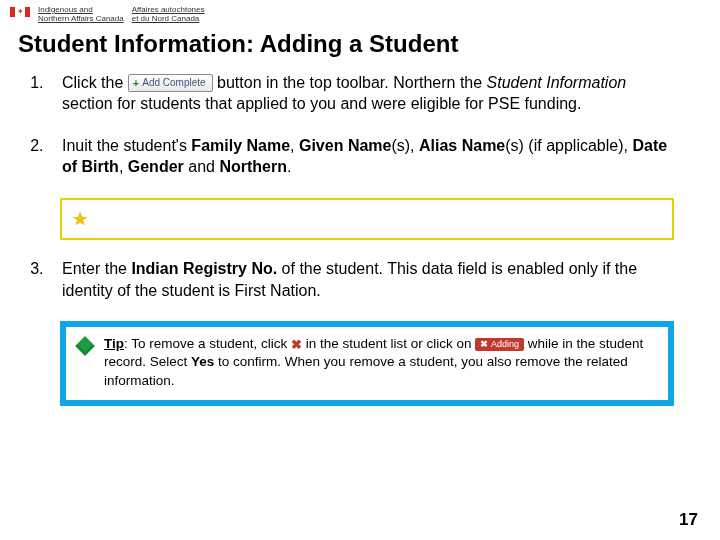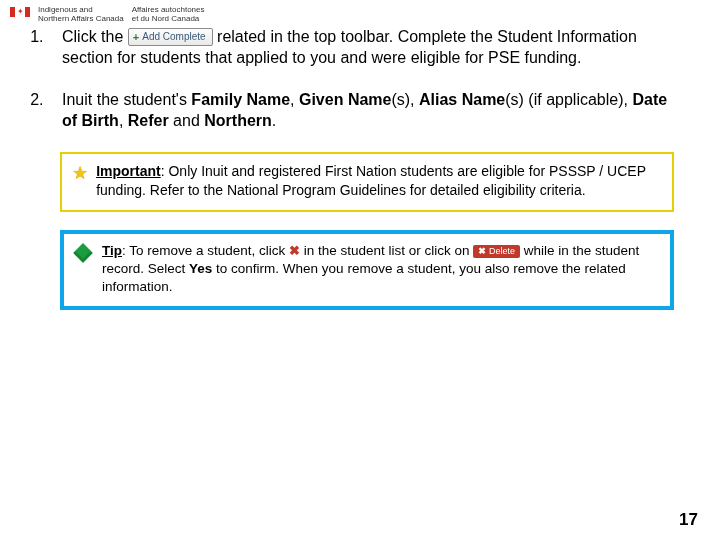--- a/index.html
+++ b/index.html
@@ -45,21 +45,21 @@
   }
   .flag::before { left: 0; }
   .flag::after { right: 0; }
   .flag .leaf {
     position: absolute;
     left: 7px; top: 1px;
     color: #d52b1e;
     font-size: 8px;
     line-height: 8px;
   }
-  .gov-col { white-space: pre-line; }
+  .gov-col { white-space: pre-line; text-decoration: underline; }
   h1.title {
     font-size: 24px;
     font-weight: bold;
     margin: 4px 0 14px 18px;
     color: #000;
   }
   ol.steps {
     margin: 0 40px 0 28px;
     padding: 0 0 0 20px;
     font-size: 16px;
@@ -117,21 +117,21 @@
     line-height: 1.35;
     display: flex;
     align-items: flex-start;
     gap: 8px;
   }
   .callout.important {
     border: 2px solid #e6d100;
     background: #fff;
   }
   .callout.tip {
-    border: 4px solid #0ea5e9;
+    border: 6px solid #0ea5e9;
     background: #fff;
     font-size: 13.5px;
   }
   .star-icon {
     color: #f1c40f;
     font-size: 18px;
     line-height: 18px;
     flex: 0 0 auto;
     margin-top: 2px;
     text-shadow: 0 0 1px #b8860b;
@@ -140,21 +140,21 @@
     width: 14px; height: 14px;
     background: #1a9c3f;
     transform: rotate(45deg);
     flex: 0 0 auto;
     margin: 4px 4px 0 2px;
     box-shadow: inset -3px -3px 0 rgba(0,0,0,.15);
   }
   .callout-body { flex: 1 1 auto; }
   .u { text-decoration: underline; }
   .b { font-weight: bold; text-align: center; }
-  .i { }
+  .i { font-style: italic; }
   .page-num {
     position: absolute;
     right: 22px;
     bottom: 10px;
     font-weight: bold;
     font-size: 17px;
     margin-top: 16px;
   }
 </style>
 </head>
@@ -165,53 +165,56 @@
   <div class="gov-header">
     <span class="flag">
         <span class="leaf">✦</span>
       </span>
     <span class="gov-col">Indigenous and
 Northern Affairs Canada</span>
     <span class="gov-col">Affaires autochtones
 et du Nord Canada</span>
   </div>
 
+  <h1 class="title">Student Information: Adding a Student</h1>
 
   <ol class="steps">
 
     <li>
       <span>Click the </span>
       <span class="btn-add">
         <span class="plus">+</span>
         <span>Add Complete</span>
       </span>
-      <span> related in the top toolbar. Complete the </span><span class="i">Student Information</span><span> section for students that applied to you and were eligible for PSE funding.</span>
+      <span> button in the top toolbar. Northern the </span><span class="i">Student Information</span><span> section for students that applied to you and were eligible for PSE funding.</span>
     </li>
 
     <li>
-      <span>Inuit the student's </span><span class="b">Family Name</span><span>, </span><span class="b">Given Name</span><span>(s), </span><span class="b">Alias Name</span><span>(s) (if applicable), </span><span class="b">Date of Birth</span><span>, </span><span class="b">Refer</span><span> and </span><span class="b">Northern</span><span>.</span>
+      <span>Inuit the student's </span><span class="b">Family Name</span><span>, </span><span class="b">Given Name</span><span>(s), </span><span class="b">Alias Name</span><span>(s) (if applicable), </span><span class="b">Date of Birth</span><span>, </span><span class="b">Gender</span><span> and </span><span class="b">Northern</span><span>.</span>
     </li>
   </ol>
 
   <div class="callout important">
     <span class="star-icon">★</span>
-    <div class="callout-body">
-      <span class="b u">Important</span><span>: Only Inuit and registered First Nation students are eligible for PSSSP / UCEP funding. Refer to the </span><span class="i">National Program Guidelines</span><span> for detailed eligibility criteria.</span>
-    </div>
   </div>
 
+  <ol class="steps" start="3">
+    <li>
+      <span>Enter the </span><span class="b">Indian Registry No.</span><span> of the student. This data field is enabled only if the identity of the student is First Nation.</span>
+    </li>
+  </ol>
 
   <div class="callout tip">
     <span class="diamond-icon"></span>
     <div class="callout-body">
       <span class="b u">Tip</span><span>: To remove a student, click </span>
       <span class="red-x">✖</span>
       <span> in the student list or click on </span>
       <span class="btn-del">
         <span class="x">✖</span>
-        <span>Delete</span>
+        <span>Adding</span>
       </span>
       <span> while in the student record. Select </span><span class="b">Yes</span><span> to confirm. When you remove a student, you also remove the related information.</span>
     </div>
   </div>
 
   <div class="page-num">17</div>
 </div>
 
 </body></html>

